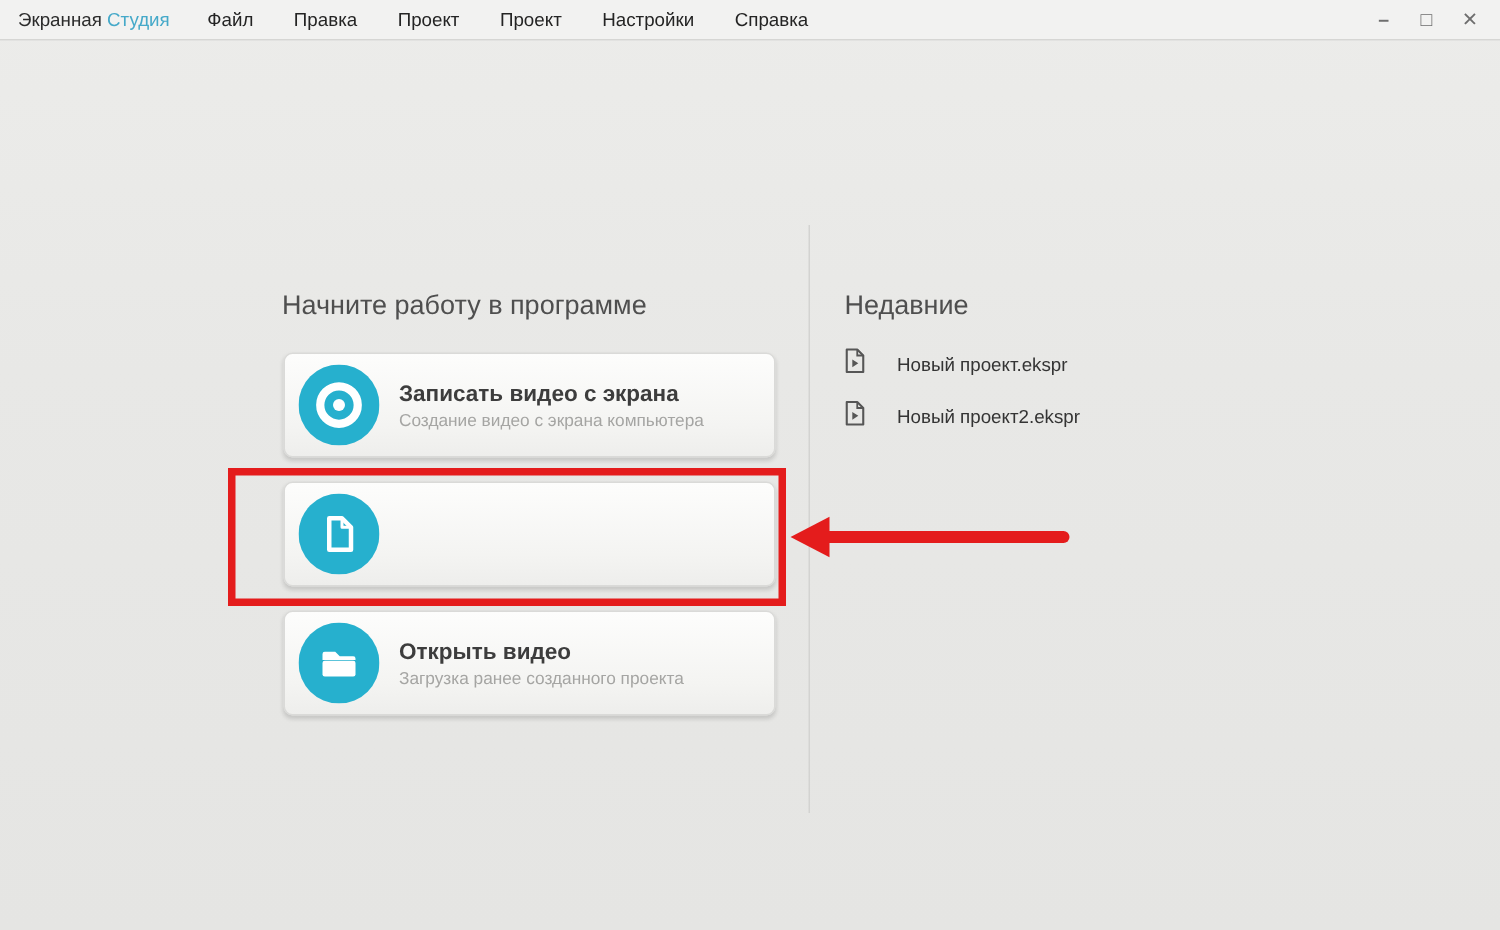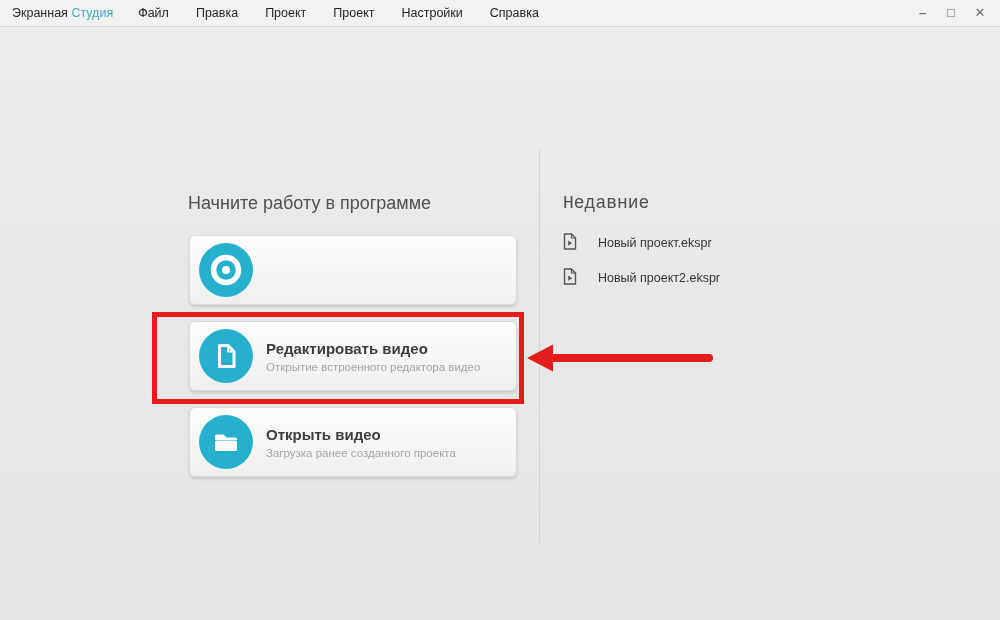--- a/index.html
+++ b/index.html
@@ -31,21 +31,21 @@
   }
   .win-btn { width: 20px; text-align: center; cursor: default; line-height: 20px; }
   .win-btn.minimize { font-weight: bold; letter-spacing: -1px; }
 
   
   .section-heading {
     position: absolute;
     font-size: 18px; color: #4f4f4f;
   }
   .start-heading { left: 188px; top: 193px; }
-  .recent-heading { left: 563px; top: 193px; font-family: Liberation Mono, monospace; }
+  .recent-heading { left: 563px; top: 193px; }
 
   .cards { position: absolute; left: 189px; top: 235px; width: 328px; }
   .card {
     height: 70px; width: 328px;
     margin-bottom: 16px;
     background: linear-gradient(180deg, #fdfdfc 0%, #f4f4f2 70%, #eeeeec 100%);
     border: 1px solid #dadad8;
     border-radius: 6px;
     box-shadow: 0 2px 3px rgba(0,0,0,0.14);
     display: flex; align-items: center;
@@ -115,33 +115,33 @@
 <div class="cards">
 
   <div class="card">
     <span class="card-icon">
       <svg width="54" height="54" viewBox="0 0 54 54">
         <circle cx="27" cy="27" r="27" fill="#26b0ce"></circle>
         <circle cx="27" cy="27" r="12.5" fill="none" stroke="#ffffff" stroke-width="5.5"></circle>
         <circle cx="27" cy="27" r="4" fill="#ffffff"></circle>
       </svg>
     </span>
+    <span class="card-text">
+      <span class="card-title">Записать видео с экрана</span>
+      <span class="card-subtitle">Создание видео с экрана компьютера</span>
+    </span>
   </div>
 
   <div class="card">
     <span class="card-icon">
       <svg width="54" height="54" viewBox="0 0 54 54">
         <circle cx="27" cy="27" r="27" fill="#26b0ce"></circle>
         <path d="M20.5 16.5 h8.5 l6 6 v15 h-14.5 z" fill="none" stroke="#ffffff" stroke-width="3" stroke-linejoin="round"></path>
         <path d="M29 17 v5.5 h5.5" fill="none" stroke="#ffffff" stroke-width="2" stroke-linejoin="round"></path>
       </svg>
-    </span>
-    <span class="card-text">
-      <span class="card-title">Редактировать видео</span>
-      <span class="card-subtitle">Открытие встроенного редактора видео</span>
     </span>
   </div>
 
   <div class="card">
     <span class="card-icon">
       <svg width="54" height="54" viewBox="0 0 54 54">
         <circle cx="27" cy="27" r="27" fill="#26b0ce"></circle>
         <path d="M16 21 a1.5 1.5 0 0 1 1.5 -1.5 h7 l3 3 h9 a1.5 1.5 0 0 1 1.5 1.5 v1 h-22 z" fill="#ffffff"></path>
         <rect x="16" y="25.5" width="22" height="10.5" rx="1.5" fill="#ffffff"></rect>
       </svg>

